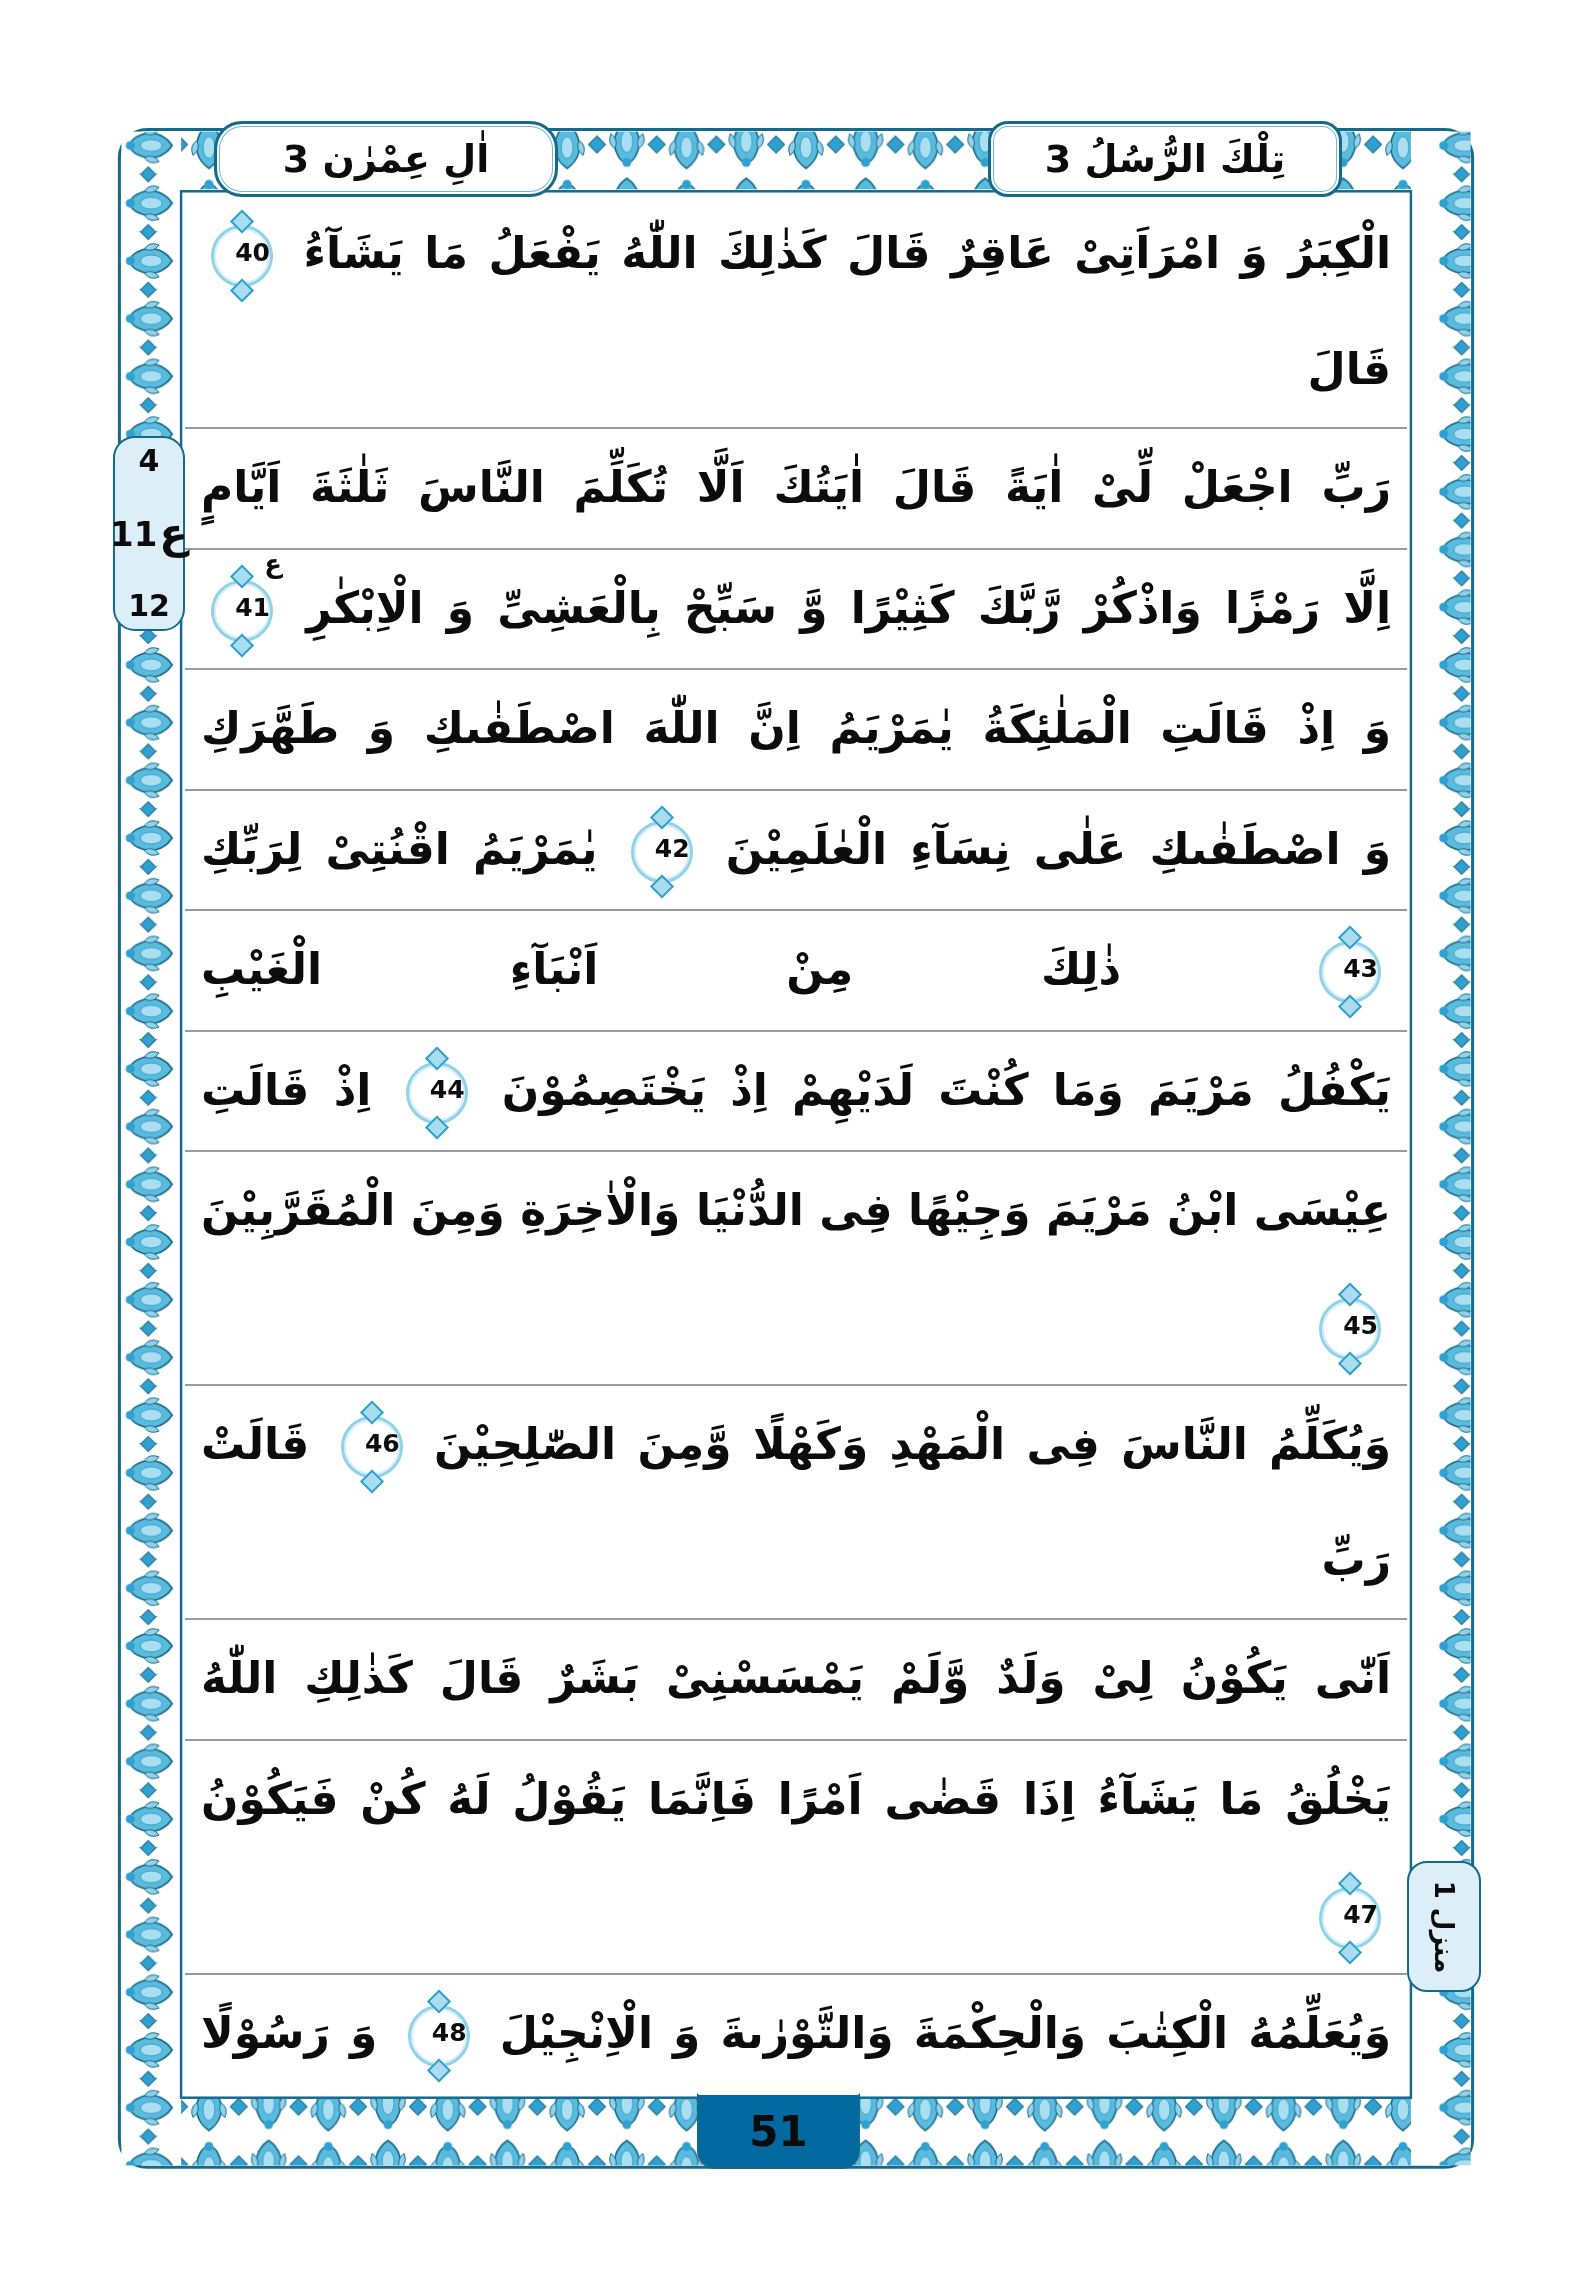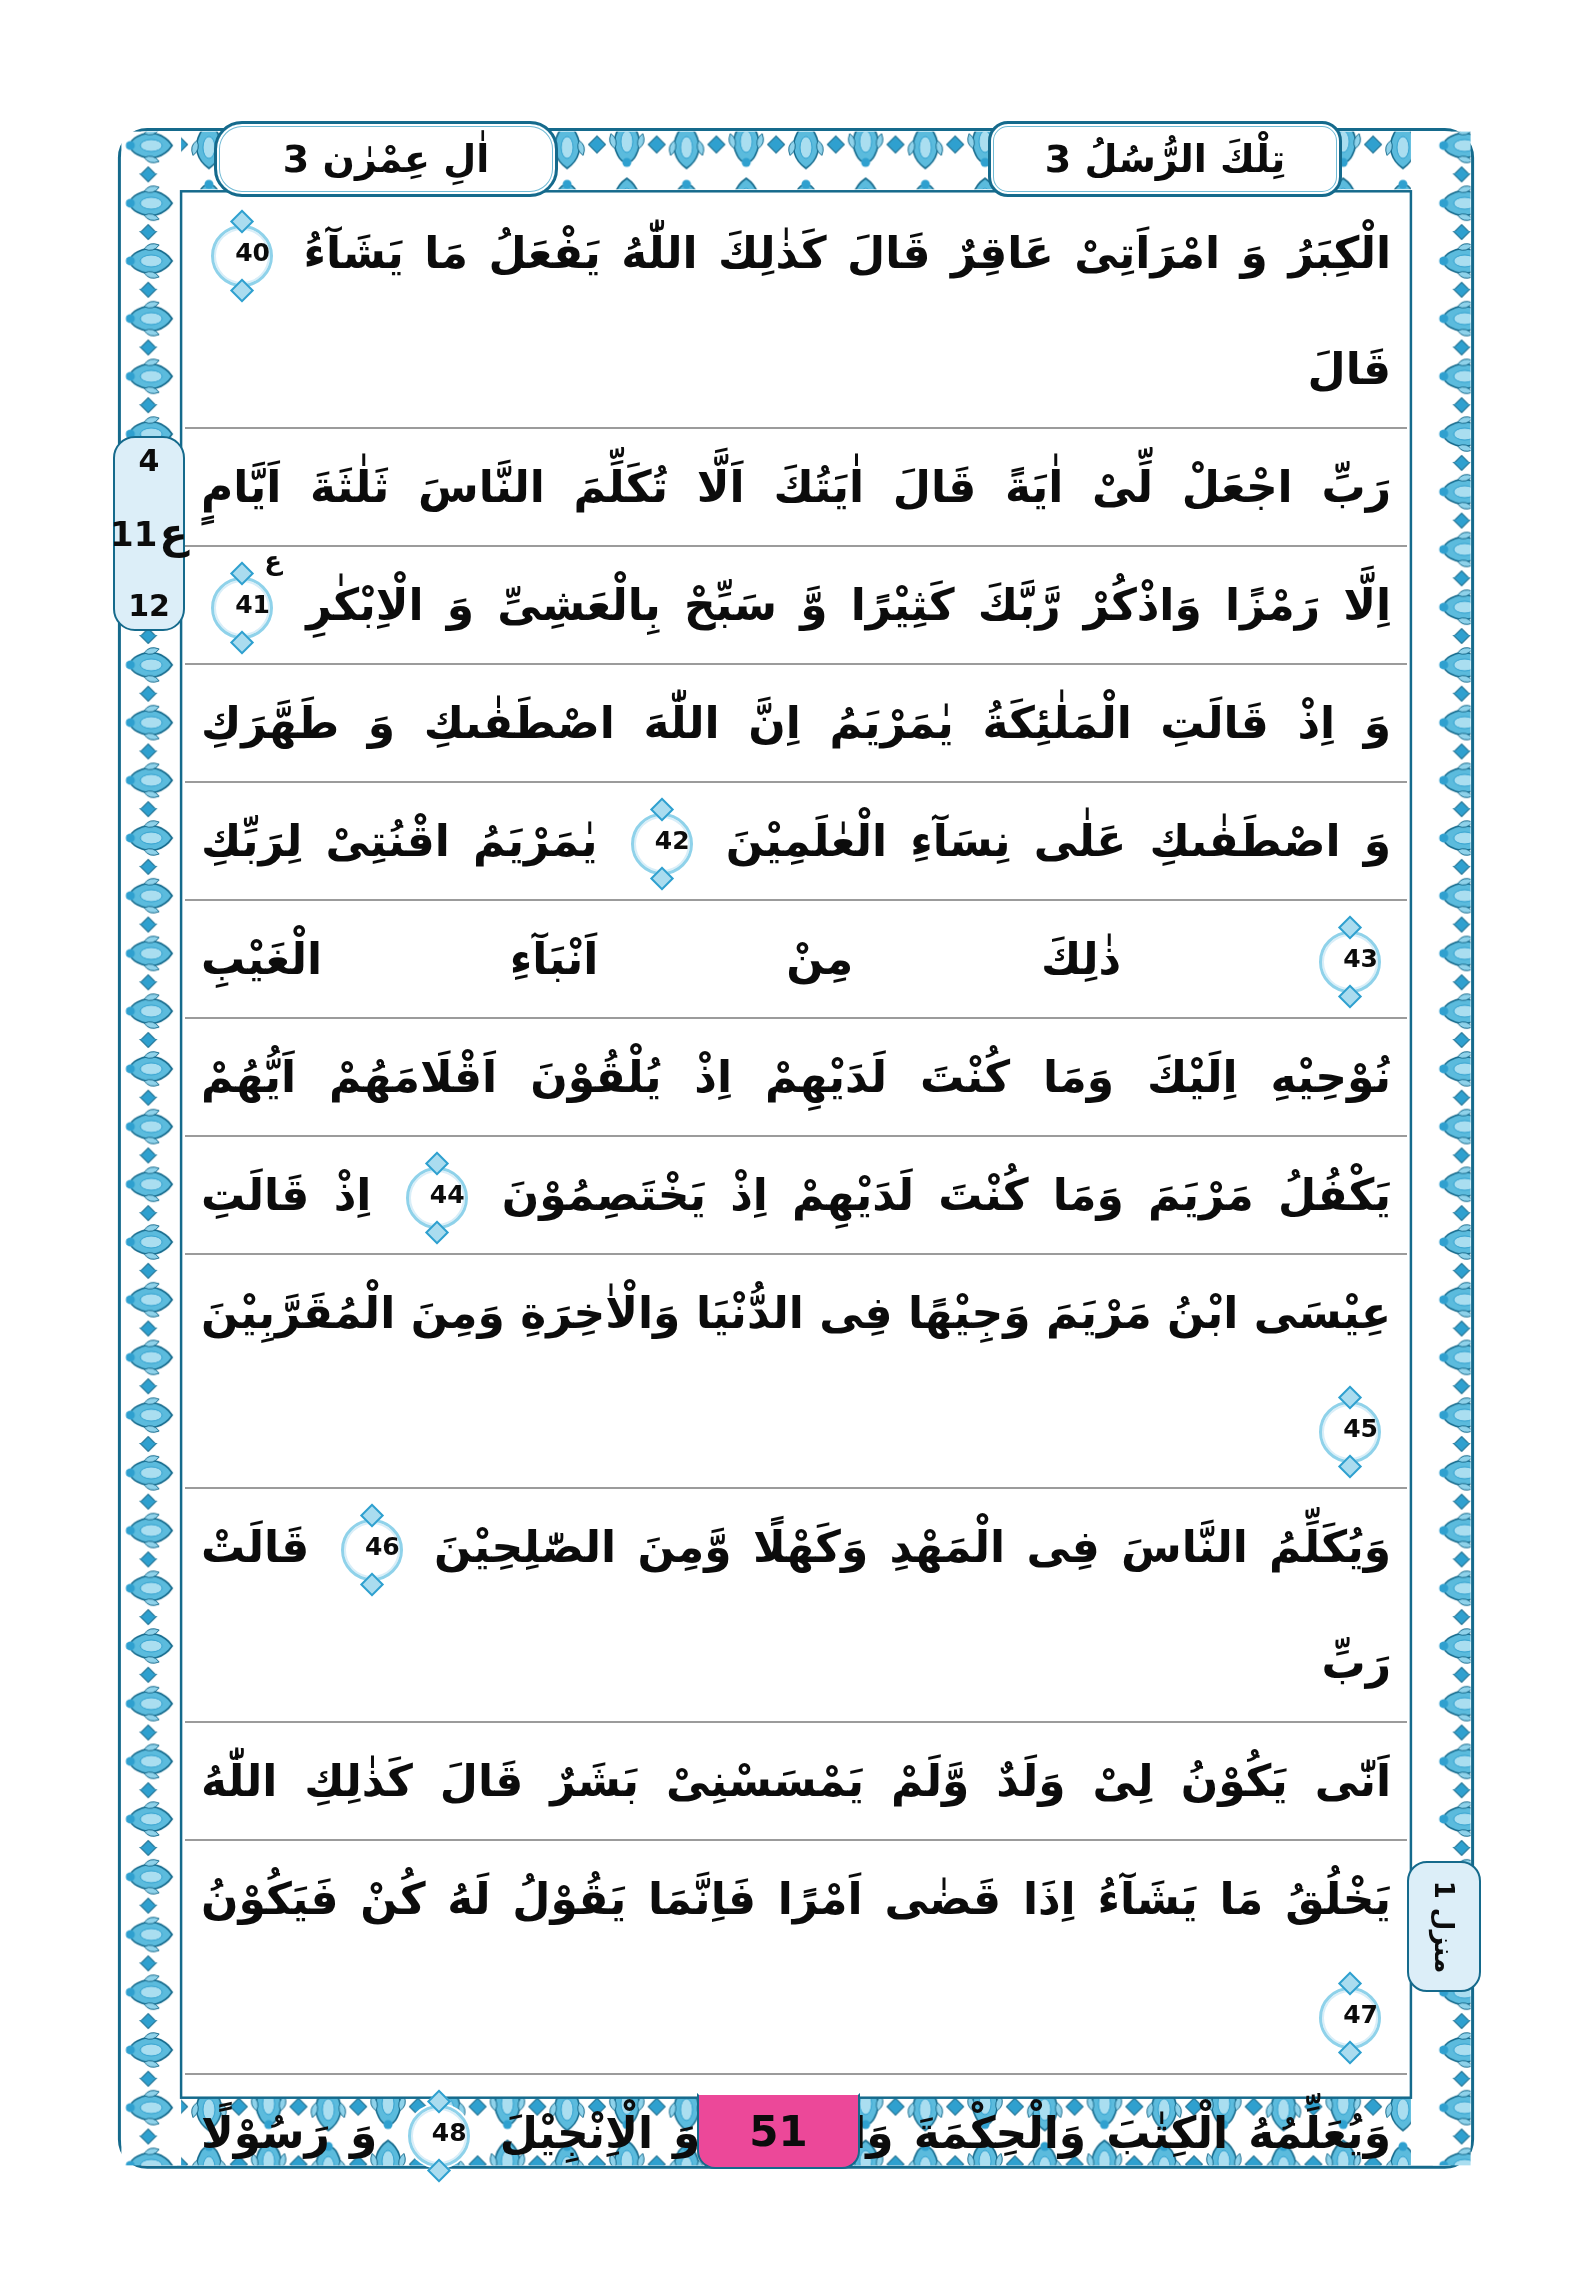--- a/index.html
+++ b/index.html
@@ -73,21 +73,21 @@
     display:flex;align-items:center;justify-content:center;
   }
   .manzil-tab span{
     transform:rotate(90deg);white-space:nowrap;direction:rtl;
     font-size:26px;font-weight:700;
   }
 
   
   .page-num-cartouche{
     position:absolute;z-index:3;left:697px;top:2093px;width:159px;height:72px;
-    background:#ec4899;border:2.5px solid #156a8c;border-radius:0 0 18px 18px;
+    background:#0369a1;border:2.5px solid #156a8c;border-radius:0 0 18px 18px;
     border-top-color:#ffffff;
     display:flex;align-items:center;justify-content:center;
     font-size:42px;font-weight:700;
   }
 </style>
 </head>
 <body>
 
 <div class="page-root">
 
@@ -161,21 +161,20 @@
     <span>منزل 1</span>
   </div>
 
   <div class="text-area">
       <div class="quran-line" dir="rtl"><span class="seg">الْكِبَرُ وَ امْرَاَتِىْ عَاقِرٌ قَالَ كَذٰلِكَ اللّٰهُ يَفْعَلُ مَا يَشَآءُ</span> <span class="ayah"><span class="ayah-num">40</span></span> <span class="seg">قَالَ</span> </div>
       <div class="quran-line" dir="rtl"><span class="seg">رَبِّ اجْعَلْ لِّىْ اٰيَةً قَالَ اٰيَتُكَ اَلَّا تُكَلِّمَ النَّاسَ ثَلٰثَةَ اَيَّامٍ</span> </div>
       <div class="quran-line" dir="rtl"><span class="seg">اِلَّا رَمْزًا وَاذْكُرْ رَّبَّكَ كَثِيْرًا وَّ سَبِّحْ بِالْعَشِىِّ وَ الْاِبْكٰرِ</span> <span class="ayah"><span class="ayah-num">41</span><span class="ruku-ain">ع</span></span> </div>
       <div class="quran-line" dir="rtl"><span class="seg">وَ اِذْ قَالَتِ الْمَلٰئِكَةُ يٰمَرْيَمُ اِنَّ اللّٰهَ اصْطَفٰىكِ وَ طَهَّرَكِ</span> </div>
       <div class="quran-line" dir="rtl"><span class="seg">وَ اصْطَفٰىكِ عَلٰى نِسَآءِ الْعٰلَمِيْنَ</span> <span class="ayah"><span class="ayah-num">42</span></span> <span class="seg">يٰمَرْيَمُ اقْنُتِىْ لِرَبِّكِ</span> </div>
       <div class="quran-line" dir="rtl"> <span class="ayah"><span class="ayah-num">43</span></span> <span class="seg">ذٰلِكَ مِنْ اَنْبَآءِ الْغَيْبِ</span> </div>
-      <div class="quran-line" dir="rtl"><span class="seg">نُوْحِيْهِ اِلَيْكَ وَمَا كُنْتَ لَدَيْهِمْ اِذْ يُلْقُوْنَ اَقْلَامَهُمْ اَيُّهُمْ</span> </div>
       <div class="quran-line" dir="rtl"><span class="seg">يَكْفُلُ مَرْيَمَ وَمَا كُنْتَ لَدَيْهِمْ اِذْ يَخْتَصِمُوْنَ</span> <span class="ayah"><span class="ayah-num">44</span></span> <span class="seg">اِذْ قَالَتِ</span> </div>
       <div class="quran-line" dir="rtl"><span class="seg">عِيْسَى ابْنُ مَرْيَمَ وَجِيْهًا فِى الدُّنْيَا وَالْاٰخِرَةِ وَمِنَ الْمُقَرَّبِيْنَ</span> <span class="ayah"><span class="ayah-num">45</span></span> </div>
       <div class="quran-line" dir="rtl"><span class="seg">وَيُكَلِّمُ النَّاسَ فِى الْمَهْدِ وَكَهْلًا وَّمِنَ الصّٰلِحِيْنَ</span> <span class="ayah"><span class="ayah-num">46</span></span> <span class="seg">قَالَتْ رَبِّ</span> </div>
       <div class="quran-line" dir="rtl"><span class="seg">اَنّٰى يَكُوْنُ لِىْ وَلَدٌ وَّلَمْ يَمْسَسْنِىْ بَشَرٌ قَالَ كَذٰلِكِ اللّٰهُ</span> </div>
       <div class="quran-line" dir="rtl"><span class="seg">يَخْلُقُ مَا يَشَآءُ اِذَا قَضٰى اَمْرًا فَاِنَّمَا يَقُوْلُ لَهُ كُنْ فَيَكُوْنُ</span> <span class="ayah"><span class="ayah-num">47</span></span> </div>
       <div class="quran-line" dir="rtl"><span class="seg">وَيُعَلِّمُهُ الْكِتٰبَ وَالْحِكْمَةَ وَالتَّوْرٰىةَ وَ الْاِنْجِيْلَ</span> <span class="ayah"><span class="ayah-num">48</span></span> <span class="seg">وَ رَسُوْلًا</span> </div>
     </div>
 
   <div class="page-num-cartouche">
     <span>51</span>

